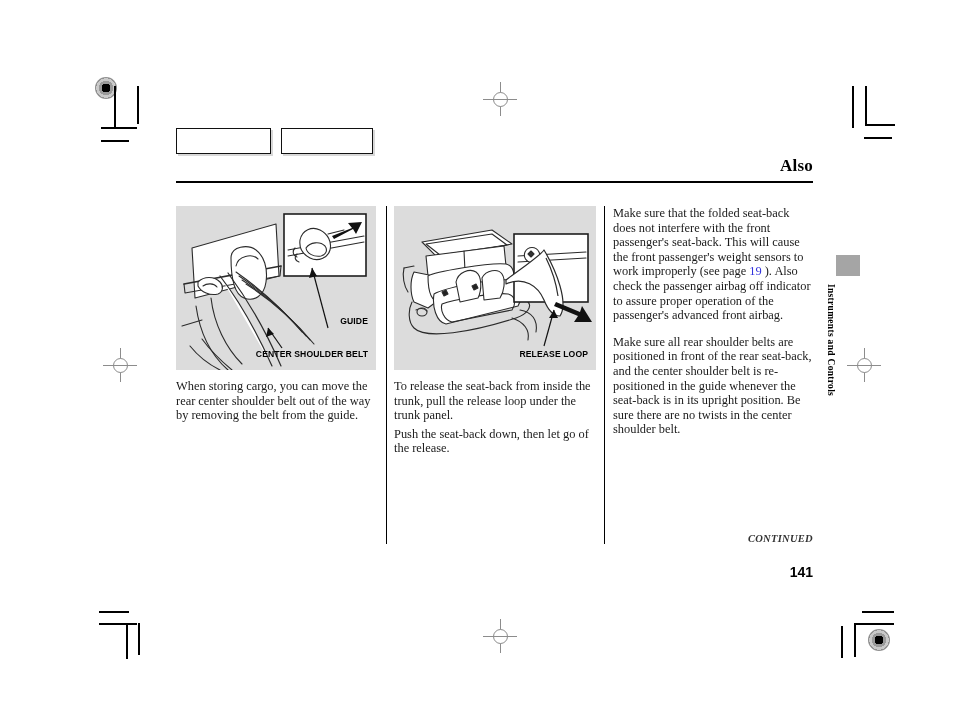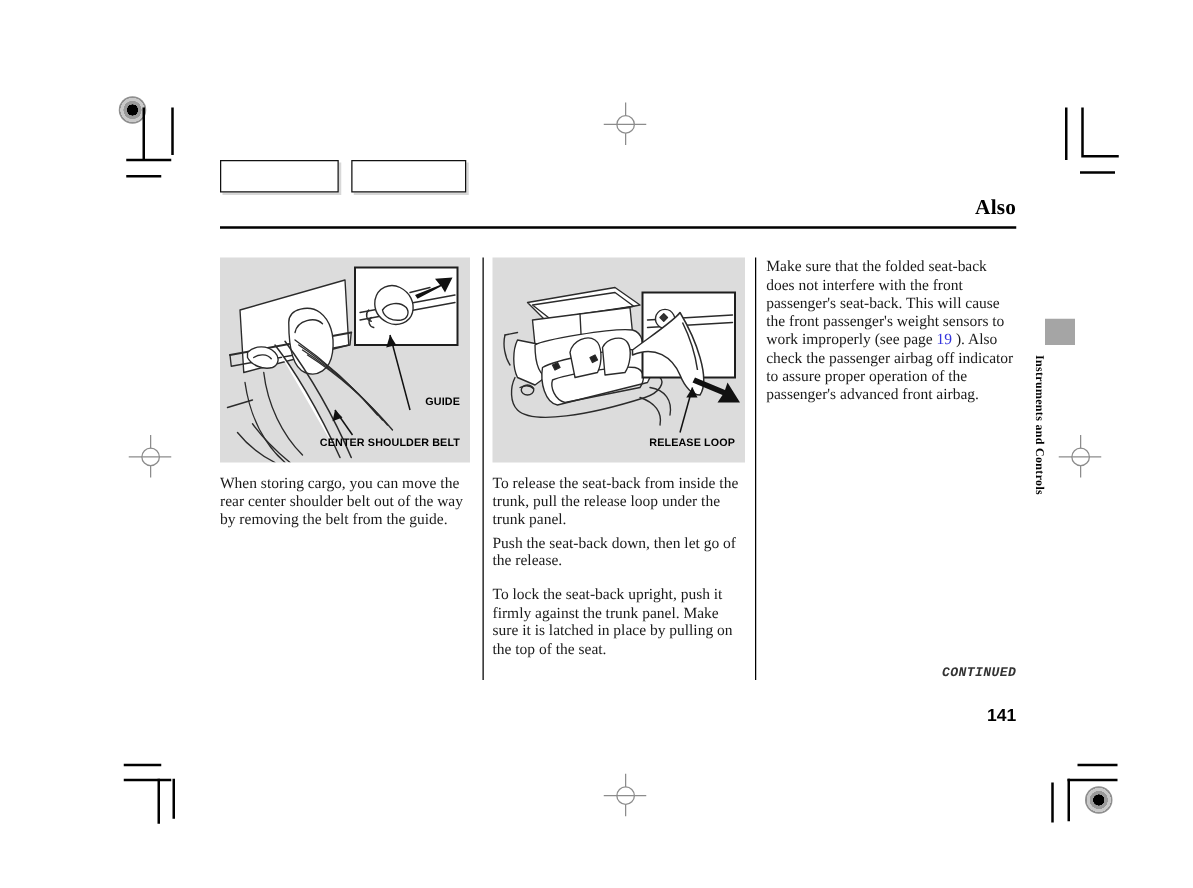--- a/index.html
+++ b/index.html
@@ -138,21 +138,21 @@
     text-orientation: mixed;
     letter-spacing: .3px;
     white-space: nowrap;
   }
 
   
   .continued {
     position: absolute;
     right: 141px;
     top: 533px;
-    font-family: Liberation Mono, monospace;
+    font-family: Liberation Serif, serif;
     font-style: italic;
     font-weight: bold;
     font-size: 10.5px;
     color: #333;
     letter-spacing: .3px;
   }
   .pagenum {
     position: absolute;
     right: 141px;
     top: 564px;
@@ -339,24 +339,24 @@
         <path d="M150 140 L160 104"></path>
       </g>
       <path d="M160 104 L155 112 L164 112 Z" fill="#111"></path>
     </svg>
 
     <span class="callout" style="right:8px; bottom:8px;">RELEASE LOOP</span>
   </div>
 
   <p class="tight">To release the seat-back from inside the trunk, pull the release loop under the trunk panel.</p>
   <p>Push the seat-back down, then let go of the release.</p>
-  <p>To lock the seat-back upright, push it firmly against the trunk panel. Make sure it is latched in place by pulling on the top of the seat.</p>
 </div>
 
 <div class="col col-3">
   <p><span>Make sure that the folded seat-back does not interfere with the front passenger's seat-back. This will cause the front passenger's weight sensors to work improperly (see page </span><span class="lnk">19</span><span> ). Also check the passenger airbag off indicator to assure proper operation of the passenger's advanced front airbag.</span></p>
+  <p>Make sure all rear shoulder belts are positioned in front of the rear seat-back, and the center shoulder belt is re-positioned in the guide whenever the seat-back is in its upright position. Be sure there are no twists in the center shoulder belt.</p>
 </div>
 
 <div class="side-tab"></div>
 <div class="side-label">Instruments and Controls</div>
 
 <div class="continued">CONTINUED</div>
 <div class="pagenum">141</div>
 
 </body></html>

